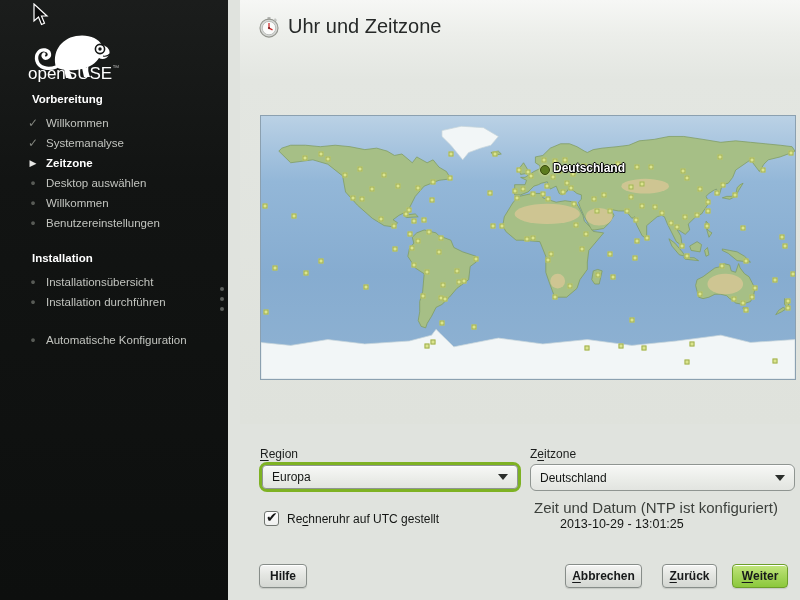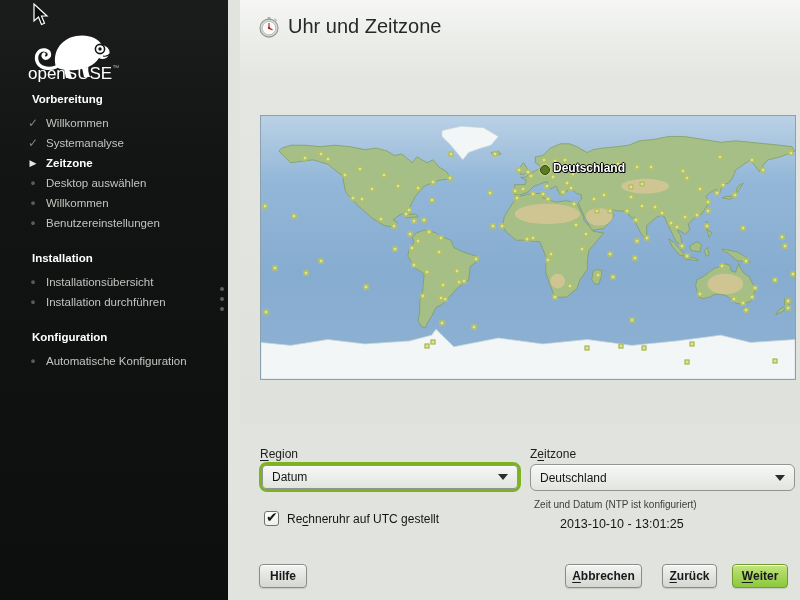--- a/index.html
+++ b/index.html
@@ -53,21 +53,21 @@
   .field-label{position:absolute;font-size:12px;color:#1c1e1d;}
   .combo{box-sizing:border-box;border:1px solid #8f9591;border-radius:6px;
     background:linear-gradient(180deg,#f7f8f6,#eaece8 60%,#e2e4e0);
     display:flex;align-items:center;padding:0 9px;font-size:12px;color:#141614;
     box-shadow:inset 0 1px 0 rgba(255,255,255,.8);}
   .combo .arrow{margin-left:auto;width:0;height:0;border-left:5px solid transparent;
     border-right:5px solid transparent;border-top:6px solid #2b2e2b;}
   .focus-ring{position:absolute;border:3px solid #7eb223;border-radius:8px;
     box-sizing:border-box;padding:0;}
   .focus-ring .combo{width:100%;height:100%;border-radius:4px;}
-  .caption{position:absolute;font-size:10px;color:#3c403c;}
+  .caption{position:absolute;font-size:15px;color:#3c403c;}
   .checkbox-row{position:absolute;left:24px;top:511px;display:flex;align-items:center;}
   .checkbox{width:15px;height:15px;box-sizing:border-box;border:1px solid #6f746f;
     border-radius:3px;background:linear-gradient(180deg,#ffffff,#eff0ee);
     position:relative;}
   .checkbox .tick{display:none;position:absolute;left:1px;top:-3px;font-size:14px;
     font-weight:bold;color:#141614;}
   .checkbox.checked .tick{display:block;}
   .checkbox-label{margin-left:8px;font-size:12px;color:#141614;}
   .datetime-value{position:absolute;left:320px;top:517px;font-size:12.5px;color:#141614;}
   
@@ -131,21 +131,20 @@
           <div class="nav-item pending">
             <span class="nav-icon">•</span>
             <span class="nav-label">Installationsübersicht</span>
           </div>
           <div class="nav-item pending">
             <span class="nav-icon">•</span>
             <span class="nav-label">Installation durchführen</span>
           </div>
         </div>
         <div class="nav-section">
-          <div class="nav-heading">Konfiguration</div>
           <div class="nav-item pending">
             <span class="nav-icon">•</span>
             <span class="nav-label">Automatische Konfiguration</span>
           </div>
         </div>
       </div>
     <div class="splitter">
         <i></i>
         <i></i>
         <i></i>
@@ -376,41 +375,41 @@
         </div>
       <div class="tz-selected" style="left: 53%; top: 20%;">
         <span class="dot"></span>
         <span class="zone-label">Deutschland</span>
       </div>
     </div>
 
     <div class="field-label" style="left:20px;top:447px;"><u>R</u>egion</div>
     <div class="focus-ring" style="left:19px;top:462px;width:262px;height:30px;">
       <div class="combo">
-        <span>Datum</span>
+        <span>Europa</span>
         <span class="arrow"></span>
       </div>
     </div>
 
     <div class="field-label" style="left:290px;top:447px;">Z<u>e</u>itzone</div>
     <div class="combo" style="position:absolute;left:290px;top:464px;width:265px;height:27px;">
       <span>Deutschland</span>
       <span class="arrow"></span>
     </div>
 
     <div class="caption" style="left:294px;top:499px;">Zeit und Datum (NTP ist konfiguriert)</div>
 
     <div class="checkbox-row">
       <div class="checkbox checked">
         <span class="tick">✔</span>
       </div>
       <span class="checkbox-label">Re<u>c</u>hneruhr auf UTC gestellt</span>
     </div>
 
-    <div class="datetime-value">2013-10-10 - 13:01:25</div>
+    <div class="datetime-value">2013-10-29 - 13:01:25</div>
 
 
     <div class="btn" style="left:19px;top:564px;width:48px;">Hilfe</div>
     <div class="btn" style="left:325px;top:564px;width:77px;"><u>A</u>bbrechen</div>
     <div class="btn" style="left:422px;top:564px;width:55px;"><u>Z</u>urück</div>
     <div class="btn green" style="left:492px;top:564px;width:56px;"><u>W</u>eiter</div>
   </div>
 </div>
 
 </body></html>

